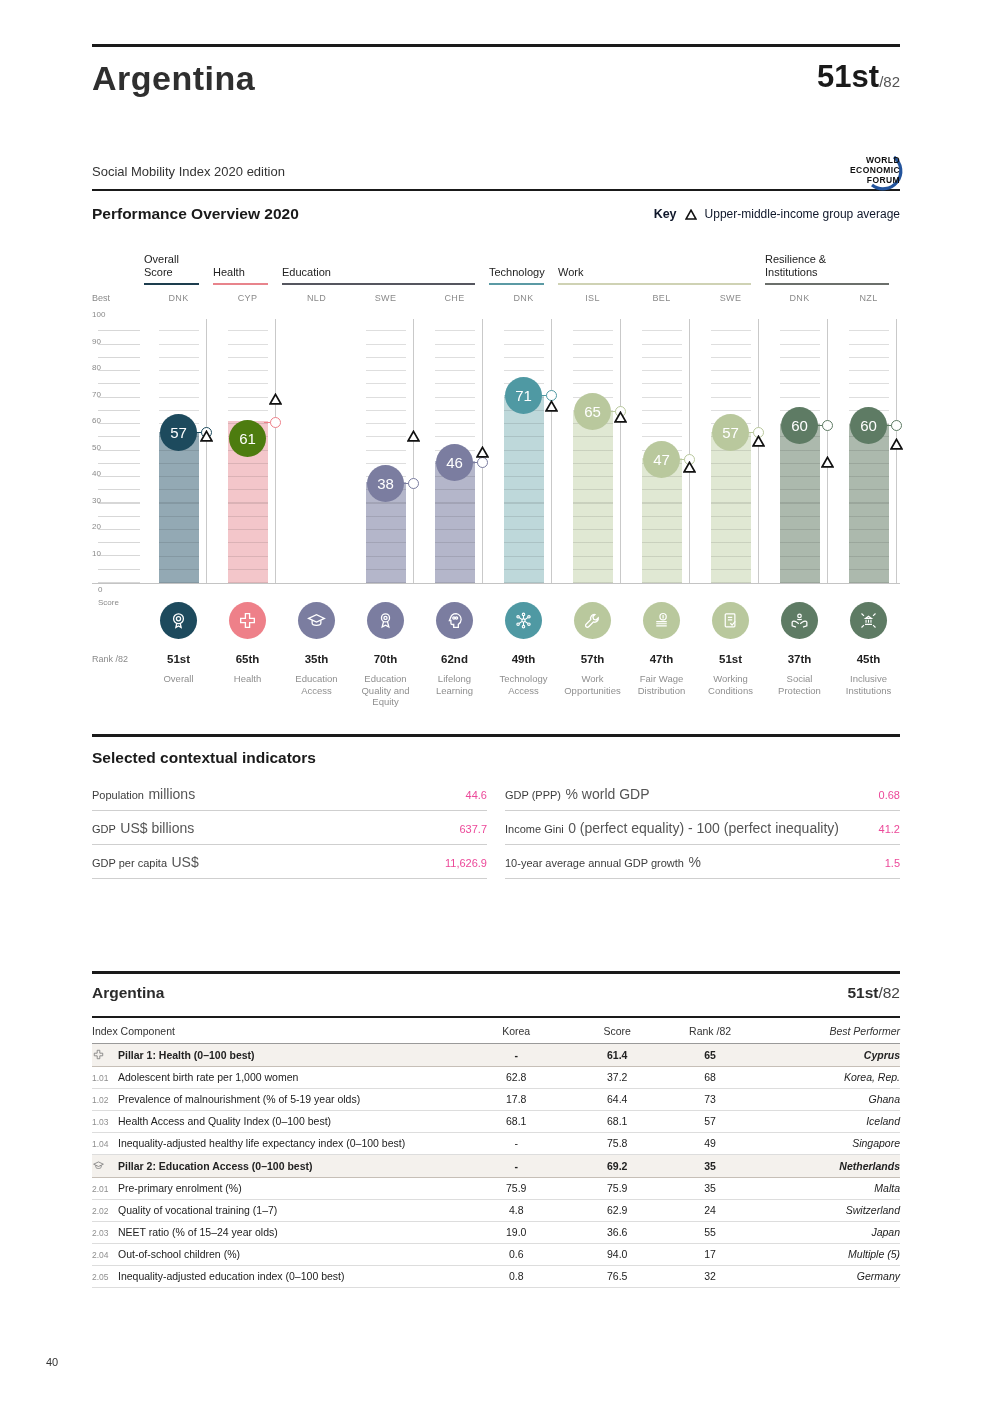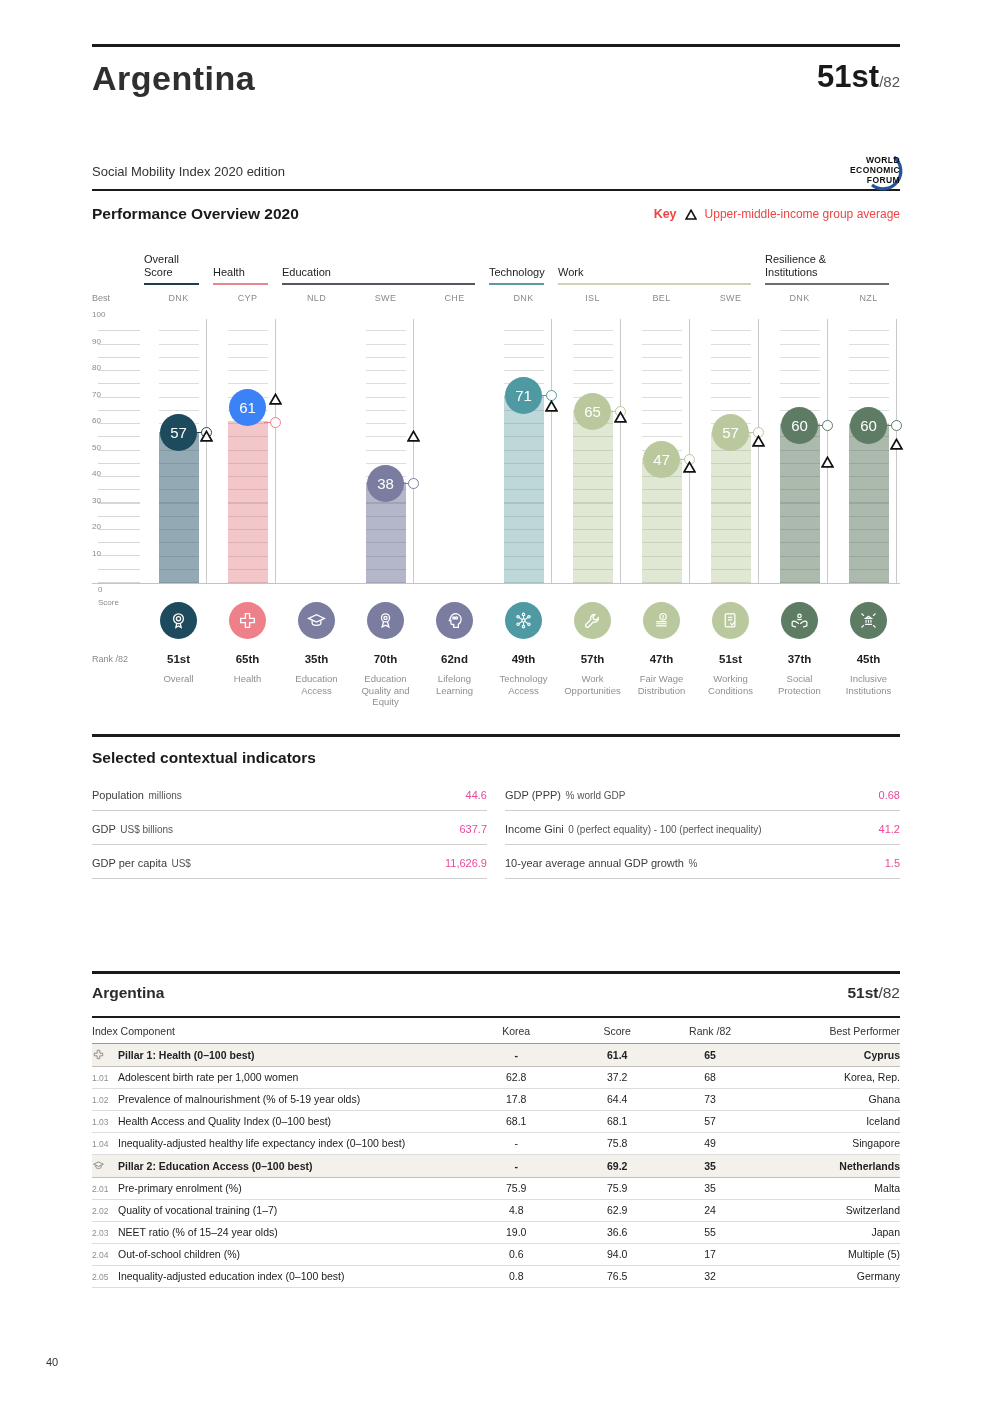--- a/index.html
+++ b/index.html
@@ -21,21 +21,21 @@
   .big-rank .of { font-size:15px; font-weight:normal; color:#555; }
   .sub-row { display:flex; justify-content:space-between; align-items:flex-end; margin-top:22px; height:56px; }
   .edition { font-size:13px; color:#333; padding-bottom:10px; }
   .wef-logo { width:72px; position:relative; text-align:right; padding-bottom:4px; }
   .wef-logo .ln { font-size:8.5px; font-weight:bold; letter-spacing:.4px; line-height:10px; color:#111; position:relative; z-index:2; }
   .wef-logo svg { position:absolute; right:-4px; bottom:-6px; z-index:1; }
 
   
   .ov-row { display:flex; justify-content:space-between; align-items:center; margin-top:10px; height:26px; }
   .sec-title { font-size:15.5px; font-weight:bold; color:#1a1a1a; }
-  .key { display:flex; align-items:center; gap:8px; font-size:12px; color:#ef4444; }
+  .key { display:flex; align-items:center; gap:8px; font-size:12px; color:#0f172a; }
   .key b { font-size:12.5px; }
   .key svg { display:block; }
 
   
   .chart { position:relative; margin-top:14px; }
   .grp-row { position:relative; height:44px; }
   .grp { position:absolute; bottom:0; }
   .grp-label { font-size:11px; color:#222; line-height:12.5px; white-space:pre-line; margin-bottom:5px; }
   .grp-line { height:2px; }
   .codes-row, .cell-row { display:flex; padding-left:52px; }
@@ -77,35 +77,35 @@
   .pillar-cell { font-size:9.5px; color:#8f8f8f; line-height:11.5px; padding:0 2px; }
 
   
   .ctx-rule { margin-top:26px; }
   .ctx-title { margin-top:12px; }
   .ctx-grid { display:flex; gap:18px; margin-top:10px; }
   .ctx-colm { flex:1; }
   .ctx-row { display:flex; justify-content:space-between; align-items:baseline;
     border-bottom:1px solid #cfcfcf; padding:8px 0 7px 0; }
   .ctx-lab { font-size:11px; color:#3c3c3c; }
-  .ctx-unit { font-size:10px; color:#555; }
+  .ctx-unit { font-size:14px; color:#555; }
   .ctx-val { font-size:11px; color:#ec4899; }
 
   
   .tbl-sec { margin-top:92px; }
   .tbl-hdr-row { display:flex; justify-content:space-between; align-items:baseline; margin-top:10px; margin-bottom:14px; }
   .tbl-country { font-size:15.5px; font-weight:bold; }
   .tbl-rank { font-size:15.5px; font-weight:bold; }
   .tbl-rank .of { font-weight:normal; color:#444; }
   table.idx { width:100%; border-collapse:collapse; border-top:2px solid #1a1a1a; }
   table.idx th { font-size:10.5px; font-weight:normal; color:#333; padding:7px 0 6px 0; border-bottom:1px solid #9a9a9a; }
   table.idx td { font-size:10.5px; color:#222; padding:4.5px 0; border-bottom:1px solid #ddd; height:20px; }
   th.c-label, td.c-label { text-align:left; }
   th.c-val, td.c-val, th.c-score, td.c-score, th.c-rank, td.c-rank { text-align:center; }
-  th.c-best, td.c-best { text-align:right; }
+  th.c-best, td.c-best { text-align:right;font-style:italic; }
   col.c-label { width:46%; } col.c-val { width:13%; } col.c-score { width:12%; } col.c-rank { width:11%; } col.c-best { width:18%; }
   tr.pillar td { background:#f4f1ed; font-weight:bold; border-top:1px solid #c6bfb7; border-bottom:1px solid #c6bfb7; }
   .rownum { display:inline-block; width:26px; font-size:8.5px; color:#8f8f8f; }
   .pillar-ic { display:inline-block; width:26px; vertical-align:-2px; color:#7a7a7a; }
   .pillar-ic svg { width:13px; height:13px; display:block; }
 
   .footer-num { position:absolute; left:46px; top:1356px; font-size:11px; color:#333; }
 </style>
 </head>
 <body>
@@ -291,37 +291,52 @@
           <div class="track"></div>
           <div class="vline"></div>
           <div class="bar" style="height:161.65px;background:#f3c6ca">
             <div class="stripes"></div>
           </div>
           <div class="connector" style="top:102.85px;background:#ee8089"></div>
           <div class="mkr" style="top:97.85px;border-color:#ee8089"></div>
           <svg class="tri" width="13" height="12" style="top:73.5px">
             <use href="#sym-triangle"></use>
           </svg>
-          <div class="bubble" style="top:70px;background:#3b82f6">
+          <div class="bubble" style="top:101px;background:#4d7c0f">
             <span>61</span>
           </div>
         </div>
         <div class="col" style="left: 259px;">
           <div class="track"></div>
           <div class="vline"></div>
           <div class="bar" style="height:100.7px;background:#b4b6ca">
             <div class="stripes"></div>
           </div>
           <div class="connector" style="top:163.8px;background:#7b7da0"></div>
           <div class="mkr" style="top:158.8px;border-color:#7b7da0"></div>
           <svg class="tri" width="13" height="12" style="top:110.6px">
             <use href="#sym-triangle"></use>
           </svg>
           <div class="bubble" style="top:145.8px;background:#7b7da0">
             <span>38</span>
+          </div>
+        </div>
+        <div class="col" style="left: 328px;">
+          <div class="track"></div>
+          <div class="vline"></div>
+          <div class="bar" style="height:121.89999999999999px;background:#b4b6ca">
+            <div class="stripes"></div>
+          </div>
+          <div class="connector" style="top:142.60000000000002px;background:#7b7da0"></div>
+          <div class="mkr" style="top:137.60000000000002px;border-color:#7b7da0"></div>
+          <svg class="tri" width="13" height="12" style="top:126.5px">
+            <use href="#sym-triangle"></use>
+          </svg>
+          <div class="bubble" style="top:124.60000000000002px;background:#7b7da0">
+            <span>46</span>
           </div>
         </div>
         <div class="col" style="left: 397px;">
           <div class="track"></div>
           <div class="vline"></div>
           <div class="bar" style="height:188.15px;background:#bed8da">
             <div class="stripes"></div>
           </div>
           <div class="connector" style="top:76.35px;background:#4f99a3"></div>
           <div class="mkr" style="top:71.35px;border-color:#4f99a3"></div>

